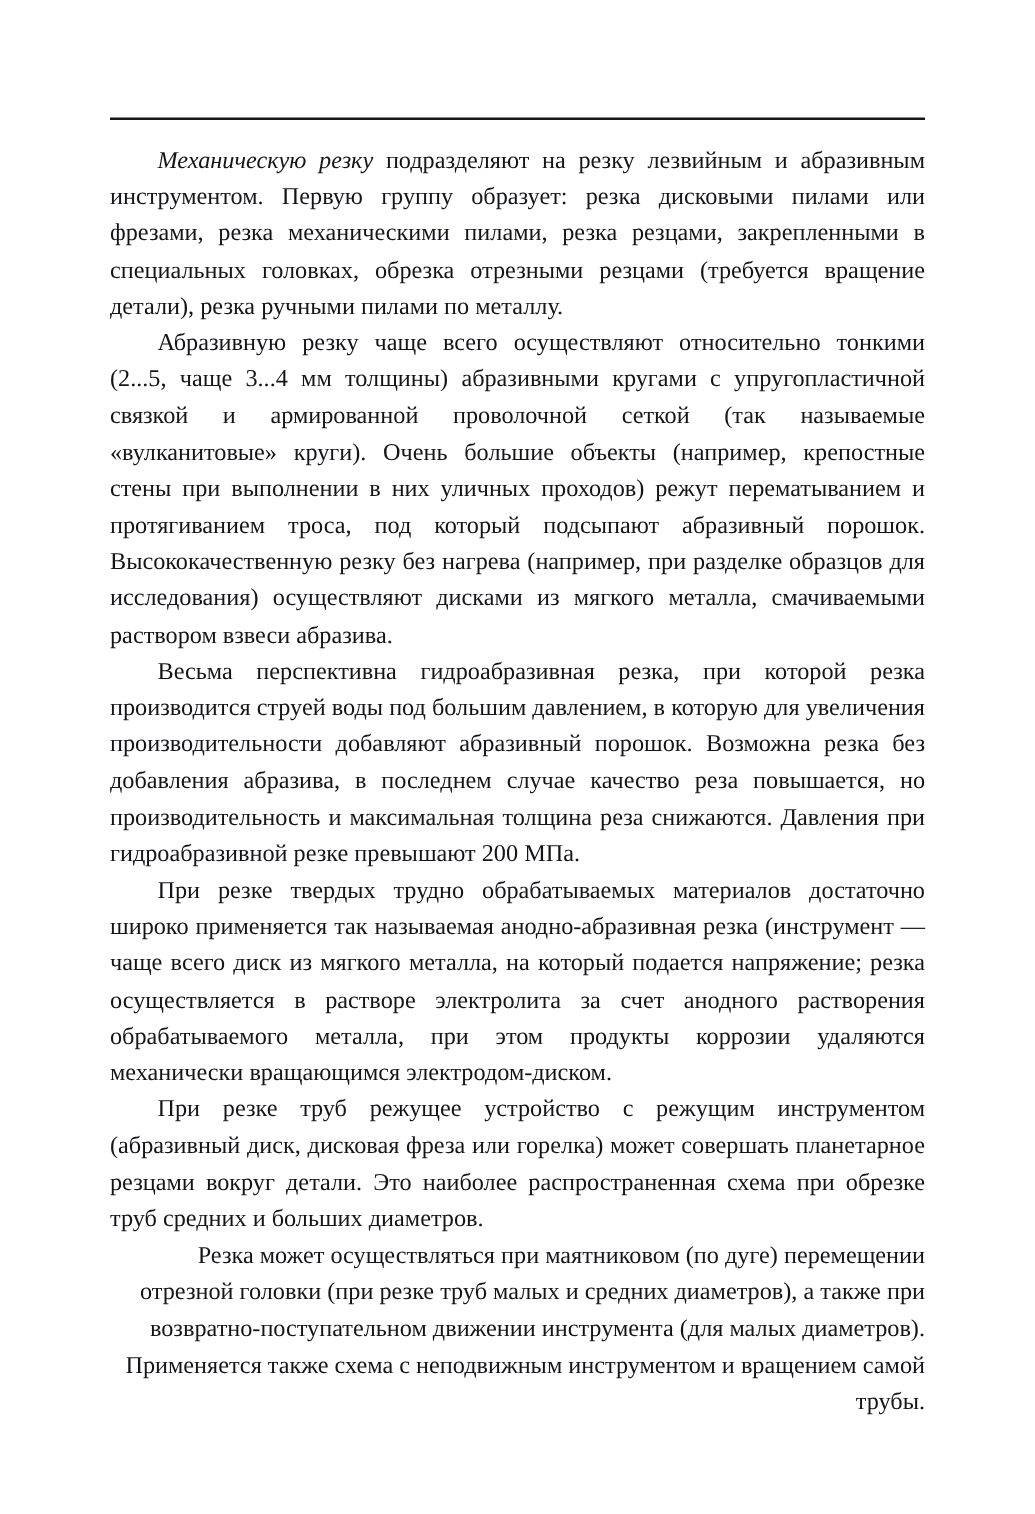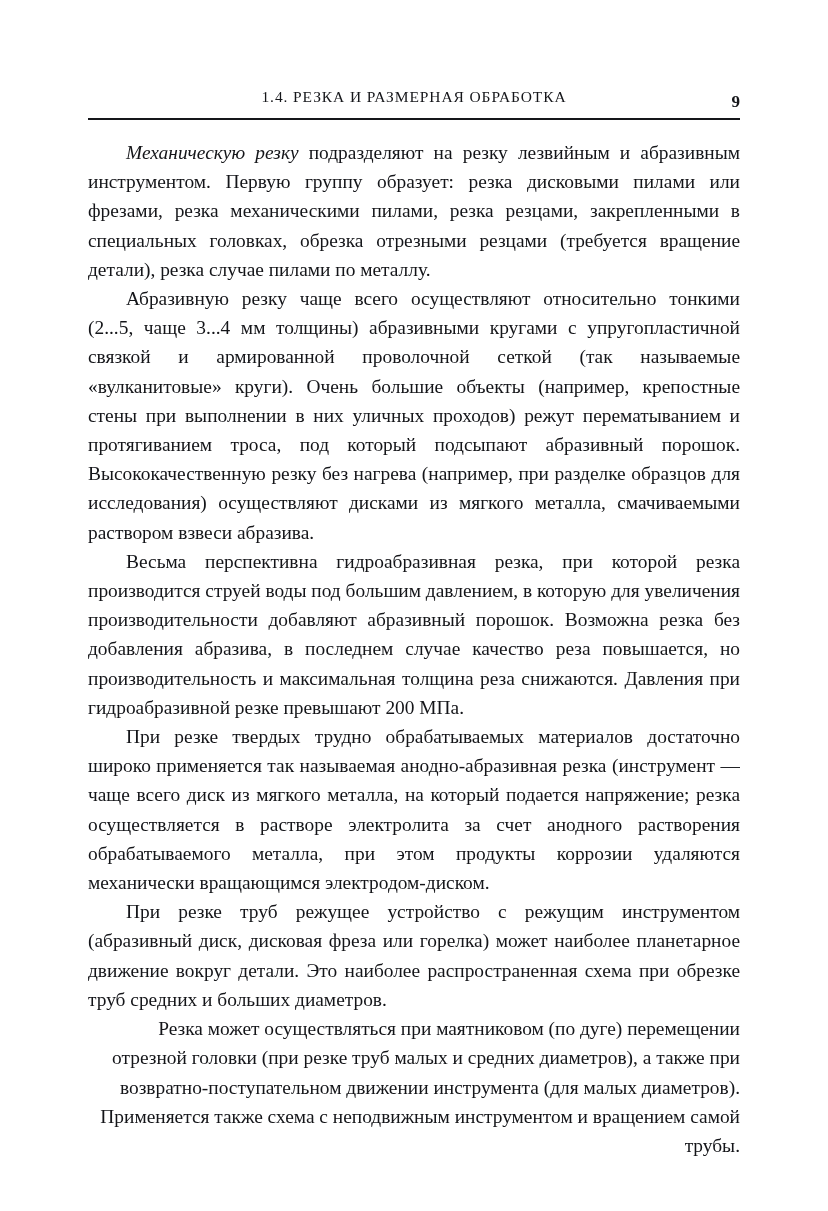--- a/index.html
+++ b/index.html
@@ -80,36 +80,32 @@
   .body-text em {
     font-style: italic;
   }
 </style>
 </head>
 <body>
 
 <div class="page">
   <div class="content">
 
-    <div class="runninghead">
-      <span class="rh-title">1.4. Резка и размерная обработка</span>
-      <span class="rh-folio">9</span>
-    </div>
 
     <div class="rule"></div>
 
     <div class="body-text">
 
-      <p><em>Механическую резку</em><span> подразделяют на резку лезвийным и абразивным инструментом. Первую группу образует: резка дисковыми пилами или фрезами, резка механическими пилами, резка резцами, закрепленными в специальных головках, обрезка отрезными резцами (требуется вращение детали), резка случае пилами по металлу.</span></p>
+      <p><em>Механическую резку</em><span> подразделяют на резку лезвийным и абразивным инструментом. Первую группу образует: резка дисковыми пилами или фрезами, резка механическими пилами, резка резцами, закрепленными в специальных головках, обрезка отрезными резцами (требуется вращение детали), резка ручными пилами по металлу.</span></p>
 
       <p>Абразивную резку чаще всего осуществляют относительно тонкими (2...5, чаще 3...4 мм толщины) абразивными кругами с упругопластичной связкой и армированной проволочной сеткой (так называемые «вулканитовые» круги). Очень большие объекты (например, крепостные стены при выполнении в них уличных проходов) режут перематыванием и протягиванием троса, под который подсыпают абразивный порошок. Высококачественную резку без нагрева (например, при разделке образцов для исследования) осуществляют дисками из мягкого металла, смачиваемыми раствором взвеси абразива.</p>
 
       <p>Весьма перспективна гидроабразивная резка, при которой резка производится струей воды под большим давлением, в которую для увеличения производительности добавляют абразивный порошок. Возможна резка без добавления абразива, в последнем случае качество реза повышается, но производительность и максимальная толщина реза снижаются. Давления при гидроабразивной резке превышают 200 МПа.</p>
 
       <p>При резке твердых трудно обрабатываемых материалов достаточно широко применяется так называемая анодно-абразивная резка (инструмент — чаще всего диск из мягкого металла, на который подается напряжение; резка осуществляется в растворе электролита за счет анодного растворения обрабатываемого металла, при этом продукты коррозии удаляются механически вращающимся электродом-диском.</p>
 
-      <p>При резке труб режущее устройство с режущим инструментом (абразивный диск, дисковая фреза или горелка) может наиболее планетарное движение вокруг детали. Это наиболее распространенная схема при обрезке труб средних и больших диаметров.</p>
+      <p>При резке труб режущее устройство с режущим инструментом (абразивный диск, дисковая фреза или горелка) может совершать планетарное резцами вокруг детали. Это наиболее распространенная схема при обрезке труб средних и больших диаметров.</p>
 
       <p class="last">Резка может осуществляться при маятниковом (по дуге) перемещении отрезной головки (при резке труб малых и средних диаметров), а также при возвратно-поступательном движении инструмента (для малых диаметров). Применяется также схема с неподвижным инструментом и вращением самой трубы.</p>
 
     </div>
   </div>
 </div>
 
 </body></html>

